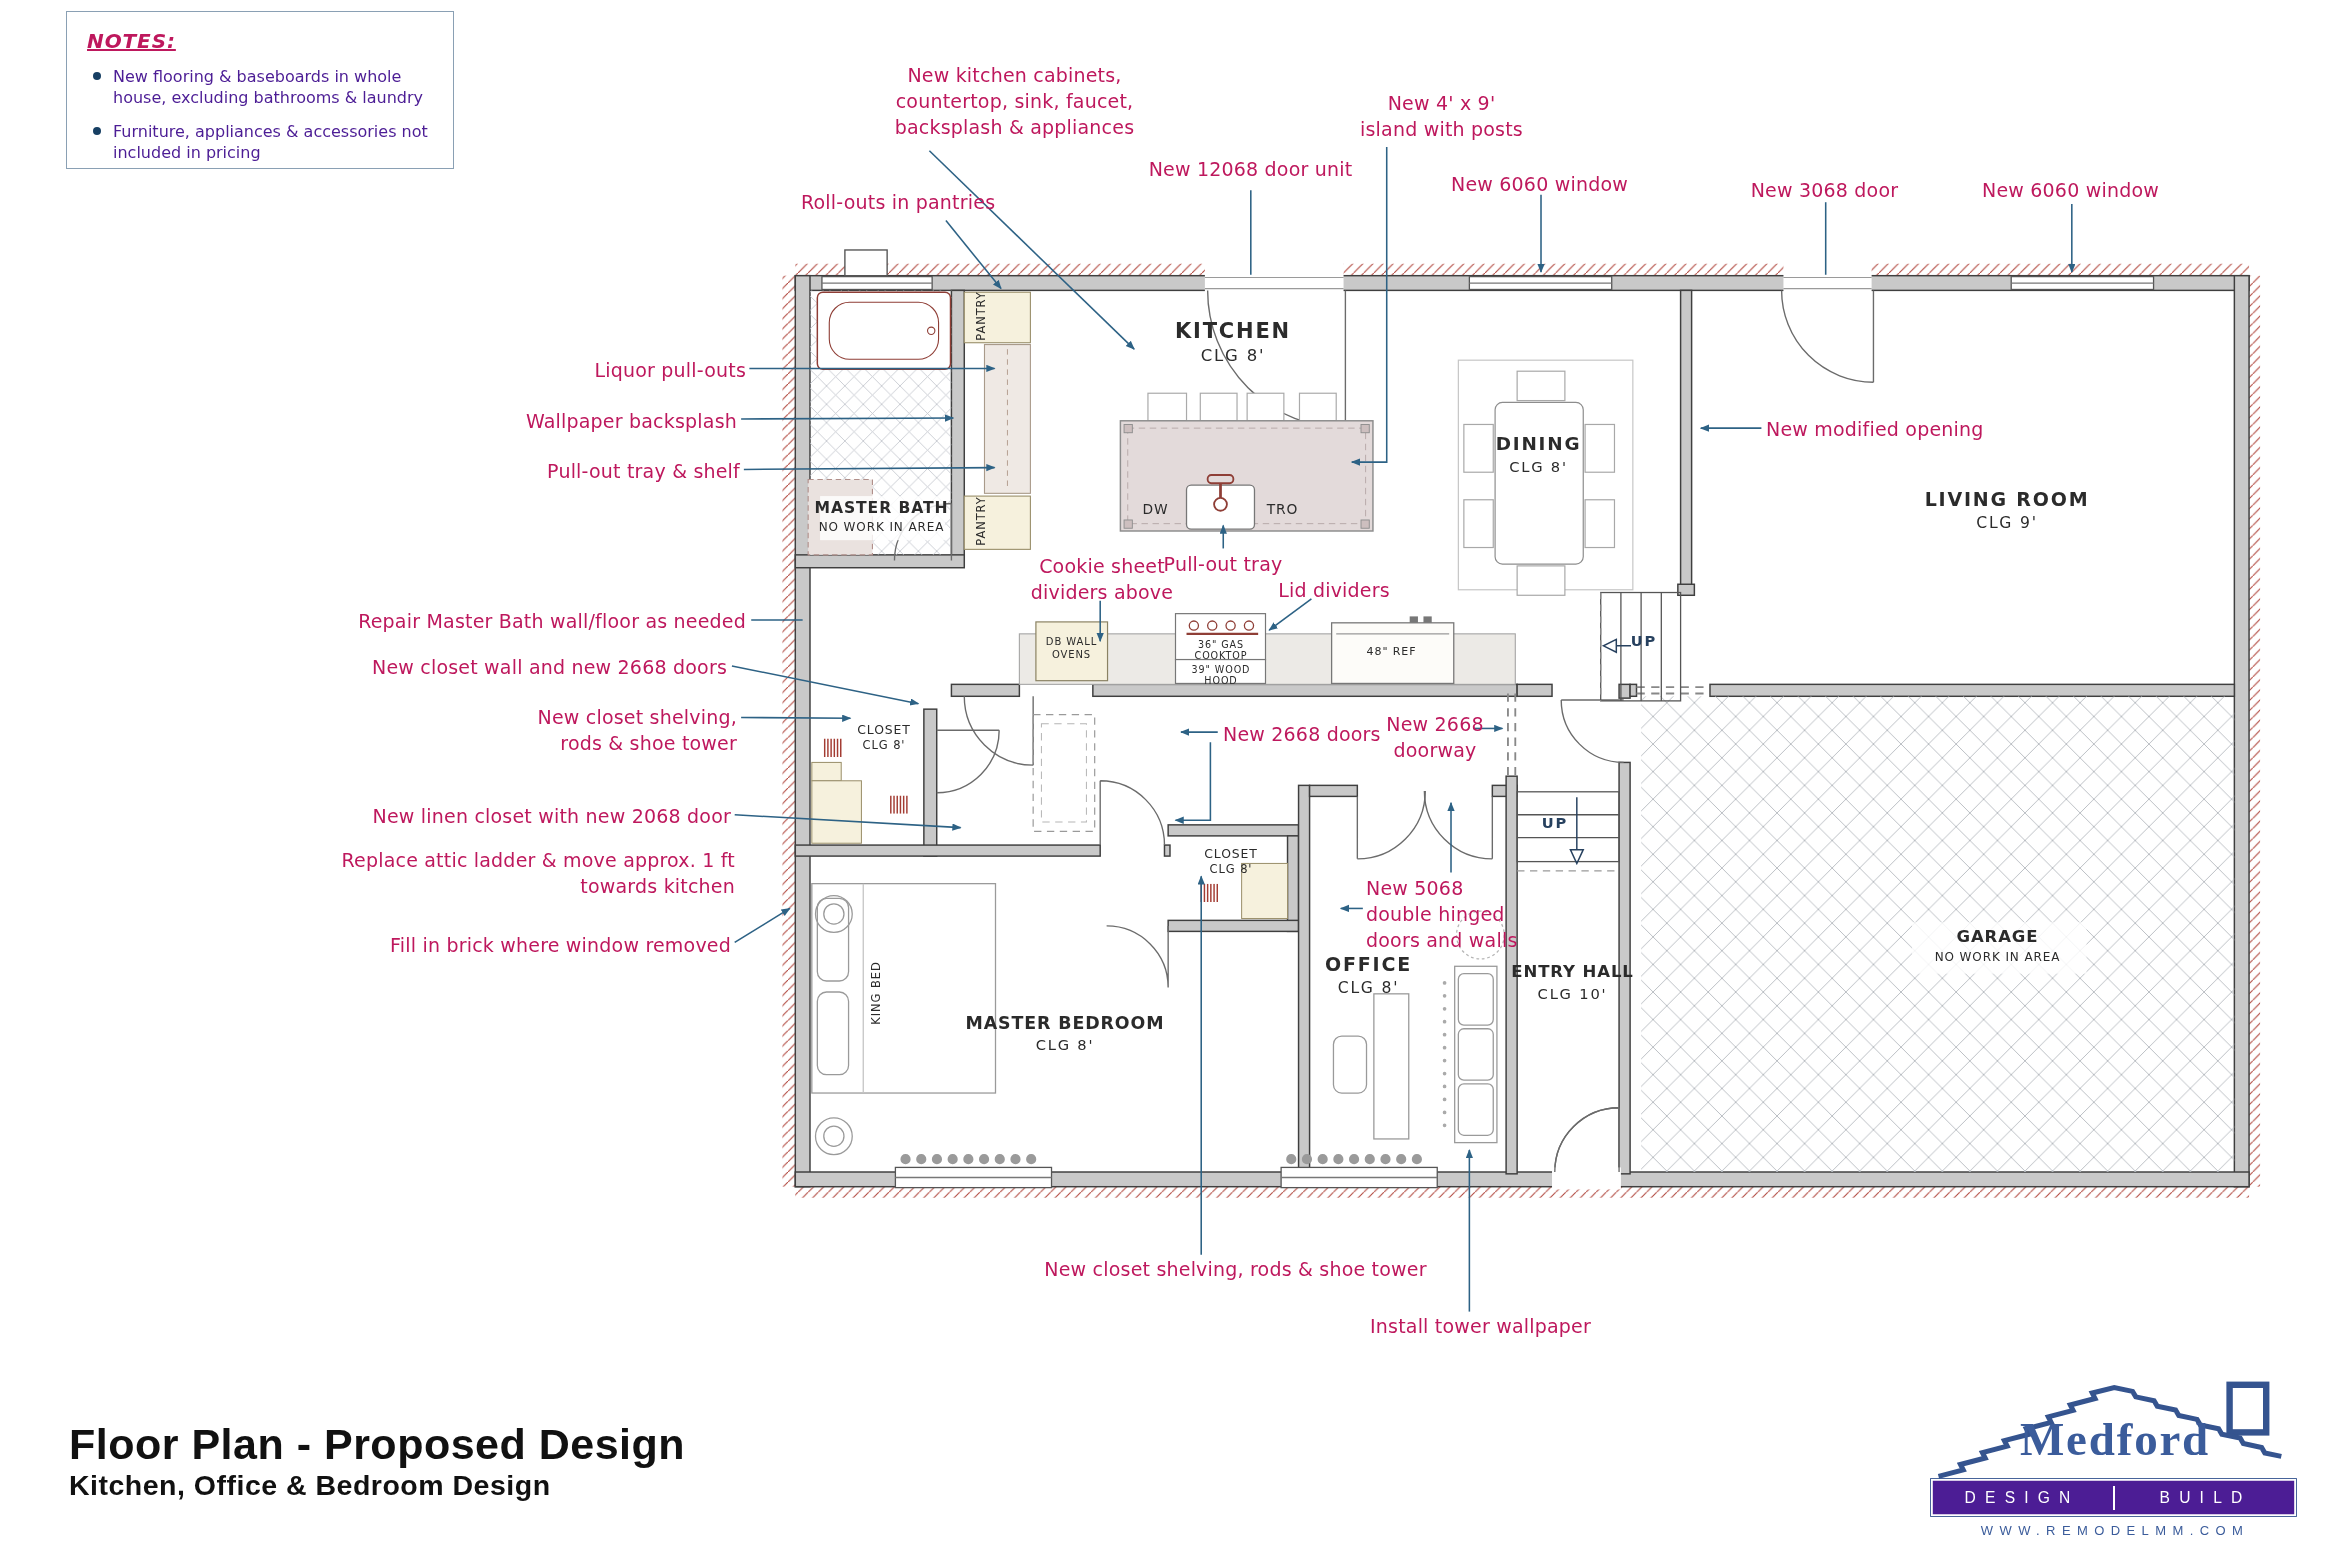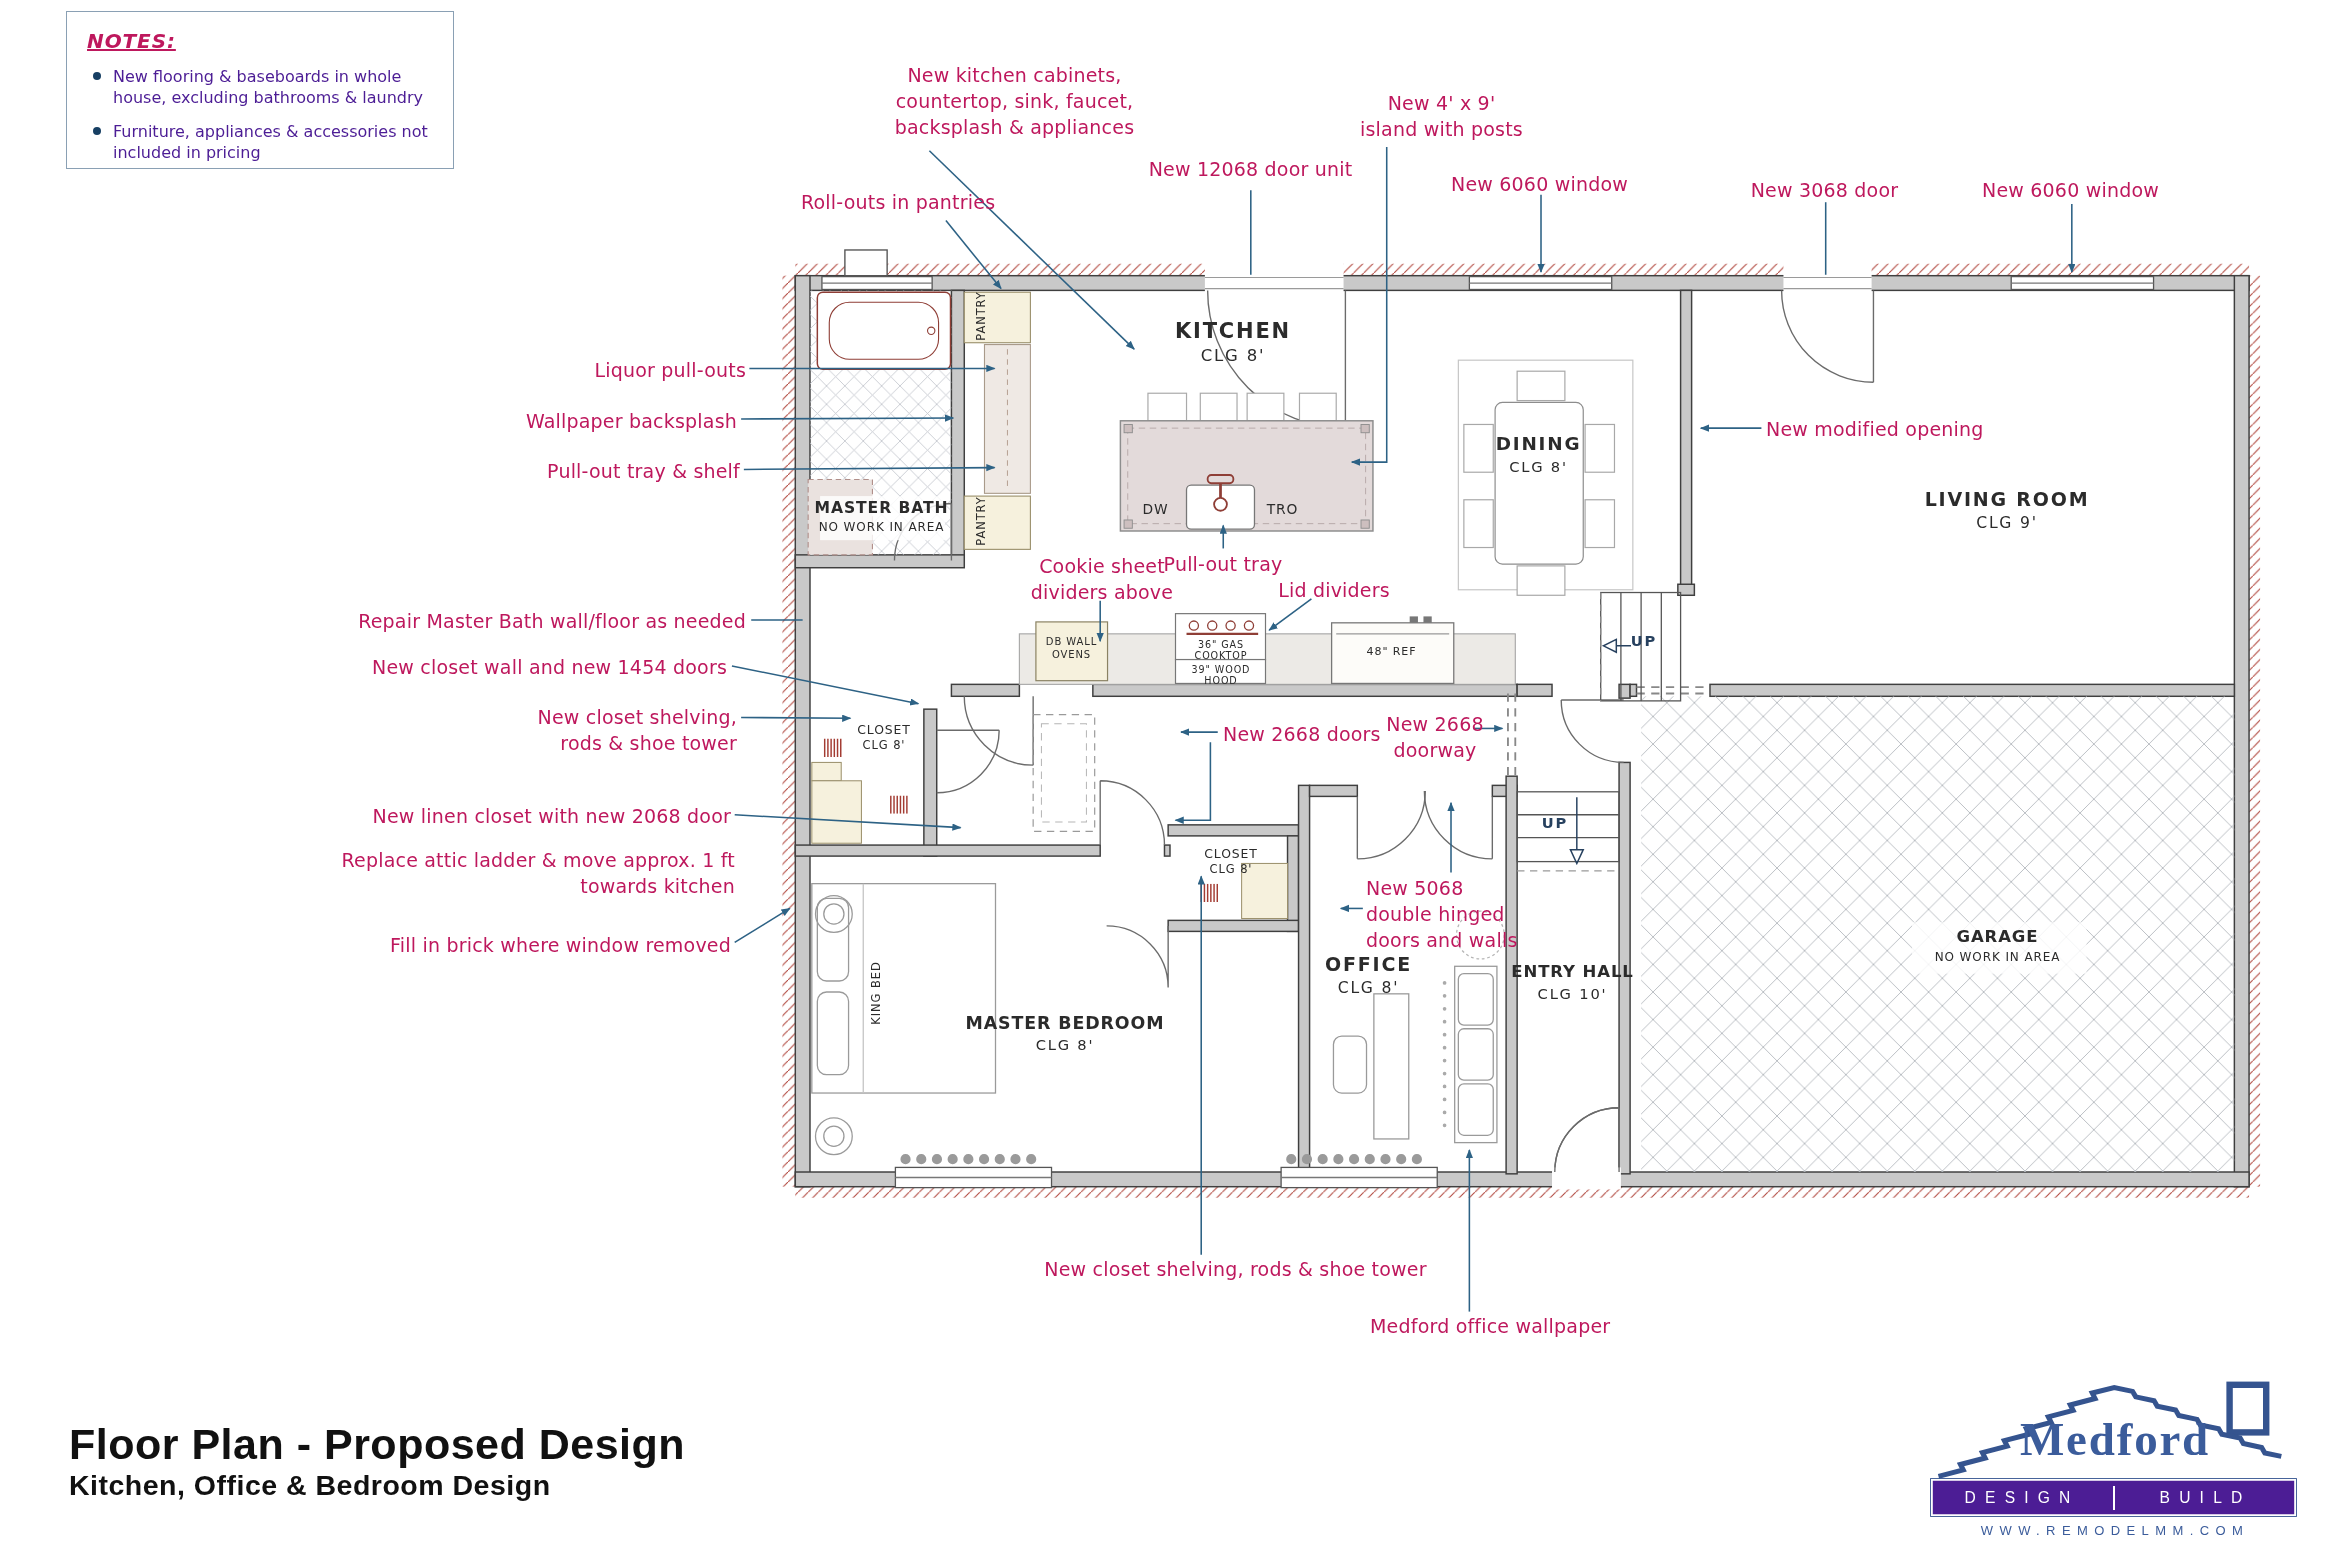--- a/index.html
+++ b/index.html
@@ -303,40 +303,40 @@
 <div class="anno c" style="left:1113px;top:156px;width:275px">New 12068 door unit</div>
 <div class="anno c" style="left:1304px;top:90px;width:275px">New 4' x 9'
 island with posts</div>
 <div class="anno c" style="left:1402px;top:171px;width:275px">New 6060 window</div>
 <div class="anno c" style="left:1687px;top:177px;width:275px">New 3068 door</div>
 <div class="anno c" style="left:1933px;top:177px;width:275px">New 6060 window</div>
 <div class="anno r" style="left:287px;top:357px;width:459px">Liquor pull-outs</div>
 <div class="anno r" style="left:278px;top:408px;width:459px">Wallpaper backsplash</div>
 <div class="anno r" style="left:281px;top:458px;width:459px">Pull-out tray &amp; shelf</div>
 <div class="anno r" style="left:287px;top:608px;width:459px">Repair Master Bath wall/floor as needed</div>
-<div class="anno r" style="left:268px;top:654px;width:459px">New closet wall and new 1454 doors</div>
+<div class="anno r" style="left:268px;top:654px;width:459px">New closet wall and new 2668 doors</div>
 <div class="anno r" style="left:278px;top:704px;width:459px">New closet shelving,
 rods &amp; shoe tower</div>
 <div class="anno r" style="left:272px;top:803px;width:459px">New linen closet with new 2068 door</div>
 <div class="anno r" style="left:230px;top:847px;width:505px">Replace attic ladder &amp; move approx. 1 ft
 towards kitchen</div>
 <div class="anno r" style="left:272px;top:932px;width:459px">Fill in brick where window removed</div>
 <div class="anno c" style="left:987px;top:553px;width:230px">Cookie sheet
 dividers above</div>
 <div class="anno c" style="left:1131px;top:551px;width:184px">Pull-out tray</div>
 <div class="anno c" style="left:1242px;top:577px;width:184px">Lid dividers</div>
 <div class="anno" style="left:1766px;top:416px;width:367px">New modified opening</div>
 <div class="anno" style="left:1223px;top:721px;width:275px">New 2668 doors</div>
 <div class="anno c" style="left:1343px;top:711px;width:184px">New 2668
 doorway</div>
 <div class="anno" style="left:1366px;top:875px;width:239px">New 5068
 double hinged
 doors and walls</div>
 <div class="anno c" style="left:1006px;top:1256px;width:459px">New closet shelving, rods &amp; shoe tower</div>
-<div class="anno" style="left:1370px;top:1313px;width:367px">Medford office wallpaper</div>
+<div class="anno" style="left:1370px;top:1313px;width:367px">Install tower wallpaper</div>
 
 <div class="lbl" style="left:1141px;top:319px;width:184px;font-size:21px;font-weight:600">KITCHEN</div>
 <div class="lbl" style="left:1141px;top:346px;width:184px;font-size:16.5px">CLG 8'</div>
 <div class="lbl" style="left:1456px;top:433px;width:165px;font-size:18.4px;font-weight:600">DINING</div>
 <div class="lbl" style="left:1456px;top:458px;width:165px;font-size:14.7px">CLG 8'</div>
 <div class="lbl" style="left:1915px;top:488px;width:184px;font-size:19px;font-weight:600">LIVING ROOM</div>
 <div class="lbl" style="left:1915px;top:514px;width:184px;font-size:15.6px">CLG 9'</div>
 <div class="lbl" style="left:808px;top:499px;width:147px;font-size:15.6px;font-weight:600;letter-spacing:0.9px">MASTER BATH</div>
 <div class="lbl" style="left:808px;top:520px;width:147px;font-size:12px;letter-spacing:0.9px">NO WORK IN AREA</div>
 <div class="lbl small" style="left:838px;top:722px;width:92px;font-size:12.4px">CLOSET</div>

